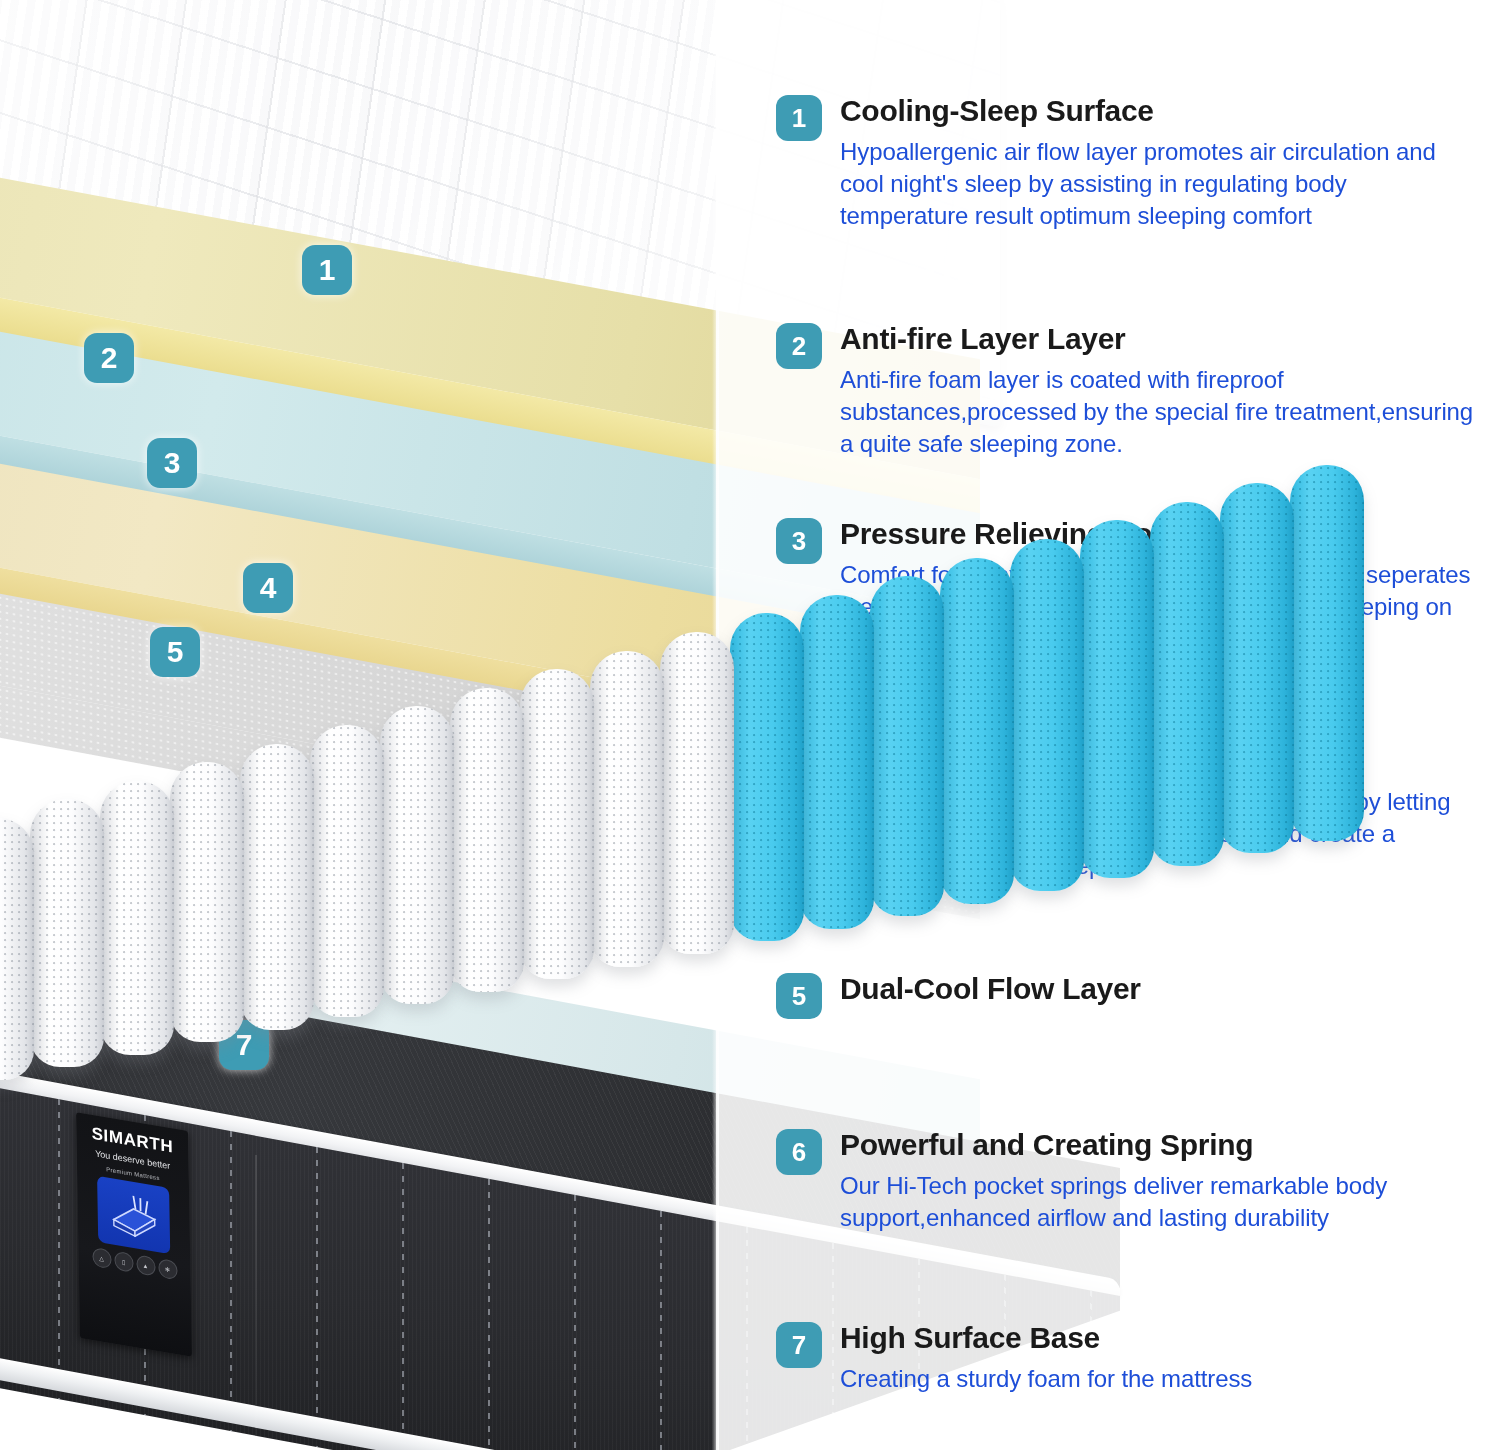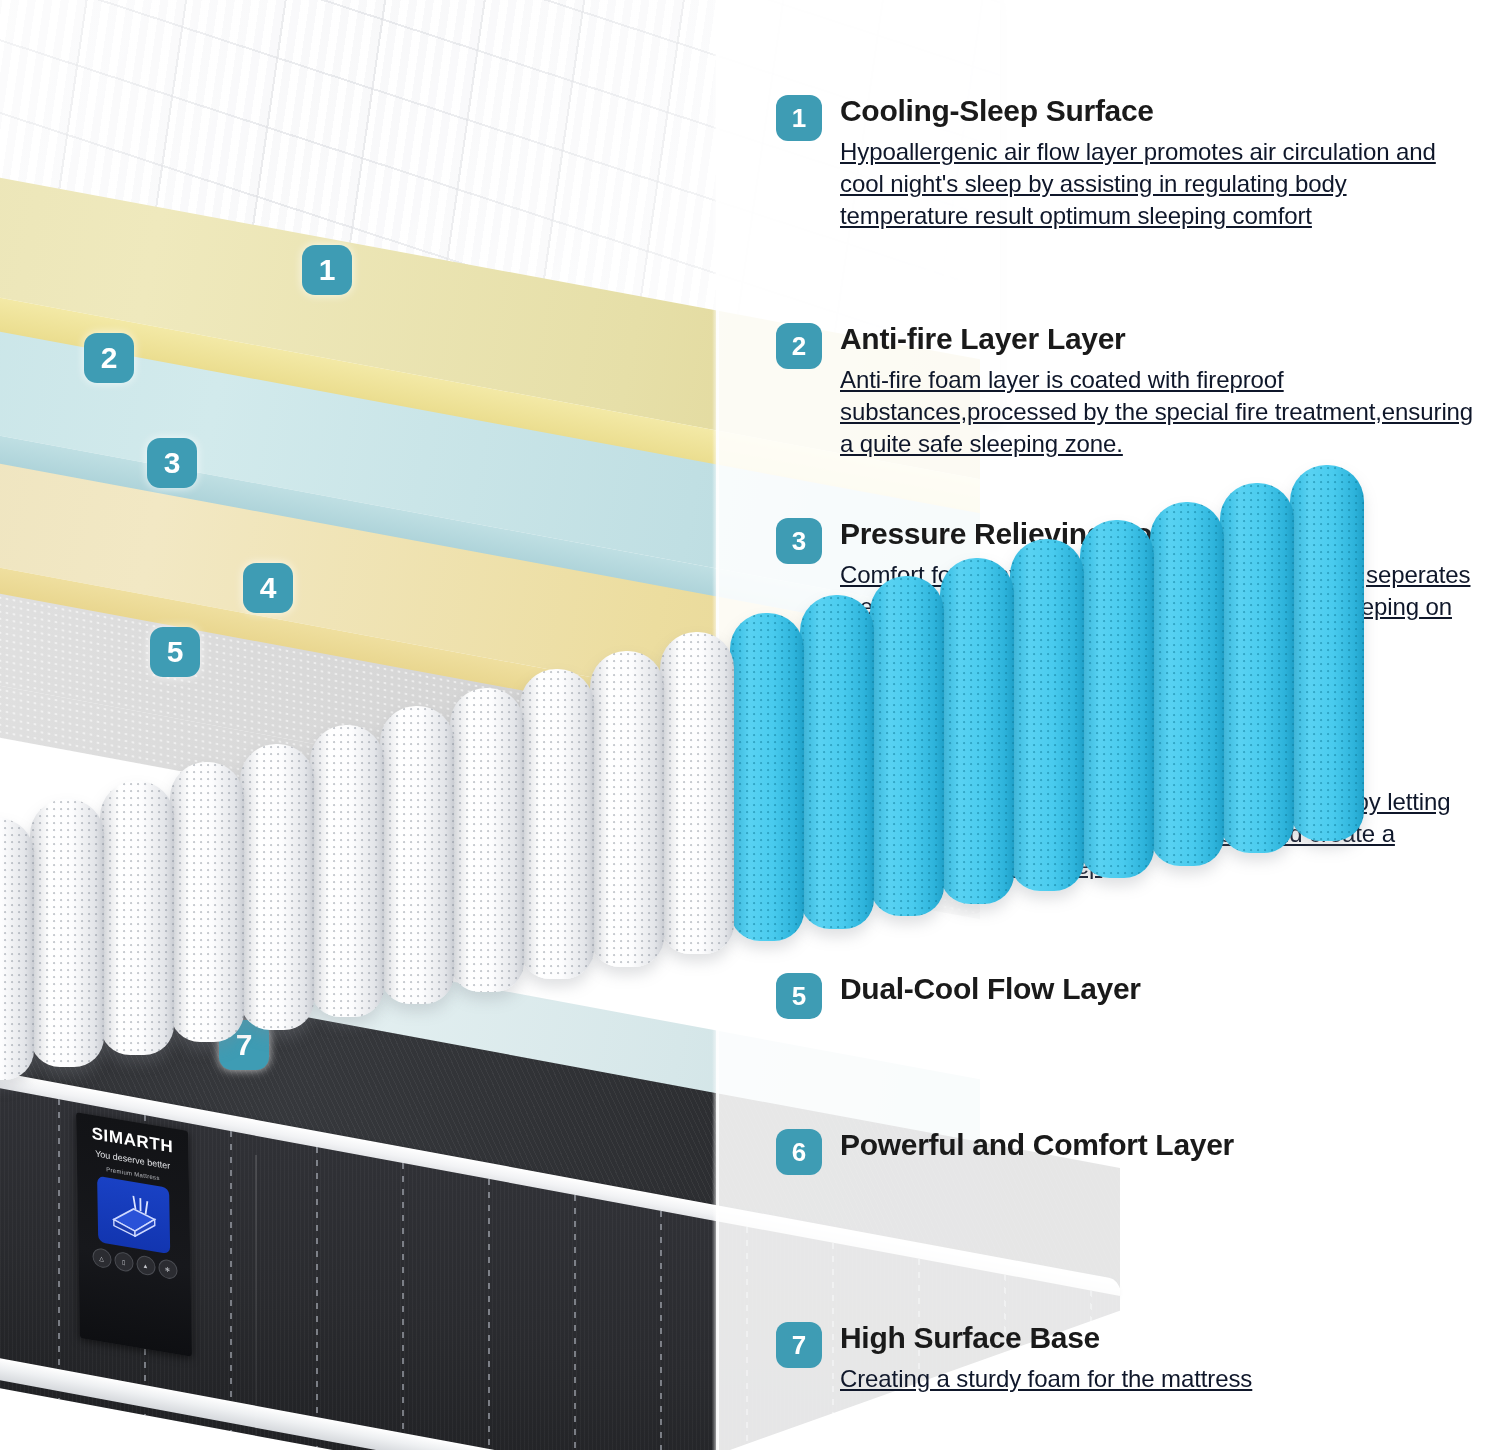--- a/index.html
+++ b/index.html
@@ -192,23 +192,22 @@
     background:#3e9cb4; color:#fff; font-weight:bold; font-size:26px;
     display:flex; align-items:center; justify-content:center; margin-right:18px;
     font-family:"Liberation Sans",sans-serif;
   }
   .f-body{ flex:1 1 auto; padding-top:0; }
   .f-title{
     font-size:30px; font-weight:bold; color:#1a1a1a; line-height:1.05;
     letter-spacing:-.3px; margin-bottom:9px;
   }
   .f-desc{
-    font-size:24px; color:#0f172a; line-height:1.35; letter-spacing:-.1px;
+    font-size:24px; color:#1d4ed8; line-height:1.35; letter-spacing:-.1px;
     max-width:640px;
-    text-decoration:underline;
   }
 </style>
 </head>
 <body>
 
 <div class="page">
 
   <div class="art">
 
     <div class="cover-wrap">
@@ -352,21 +351,22 @@
       </div>
       <div class="feat" style="top: 973px;">
         <div class="f-badge">5</div>
         <div class="f-body">
           <div class="f-title">Dual-Cool Flow Layer</div>
         </div>
       </div>
       <div class="feat" style="top: 1129px;">
         <div class="f-badge">6</div>
         <div class="f-body">
-          <div class="f-title">Powerful and Comfort Layer</div>
+          <div class="f-title">Powerful and Creating Spring</div>
+          <div class="f-desc">Our Hi-Tech pocket springs deliver remarkable body support,enhanced airflow and lasting durability</div>
         </div>
       </div>
       <div class="feat" style="top: 1322px;">
         <div class="f-badge">7</div>
         <div class="f-body">
           <div class="f-title">High Surface Base</div>
           <div class="f-desc">Creating a sturdy foam for the mattress</div>
         </div>
       </div>
     </div>

